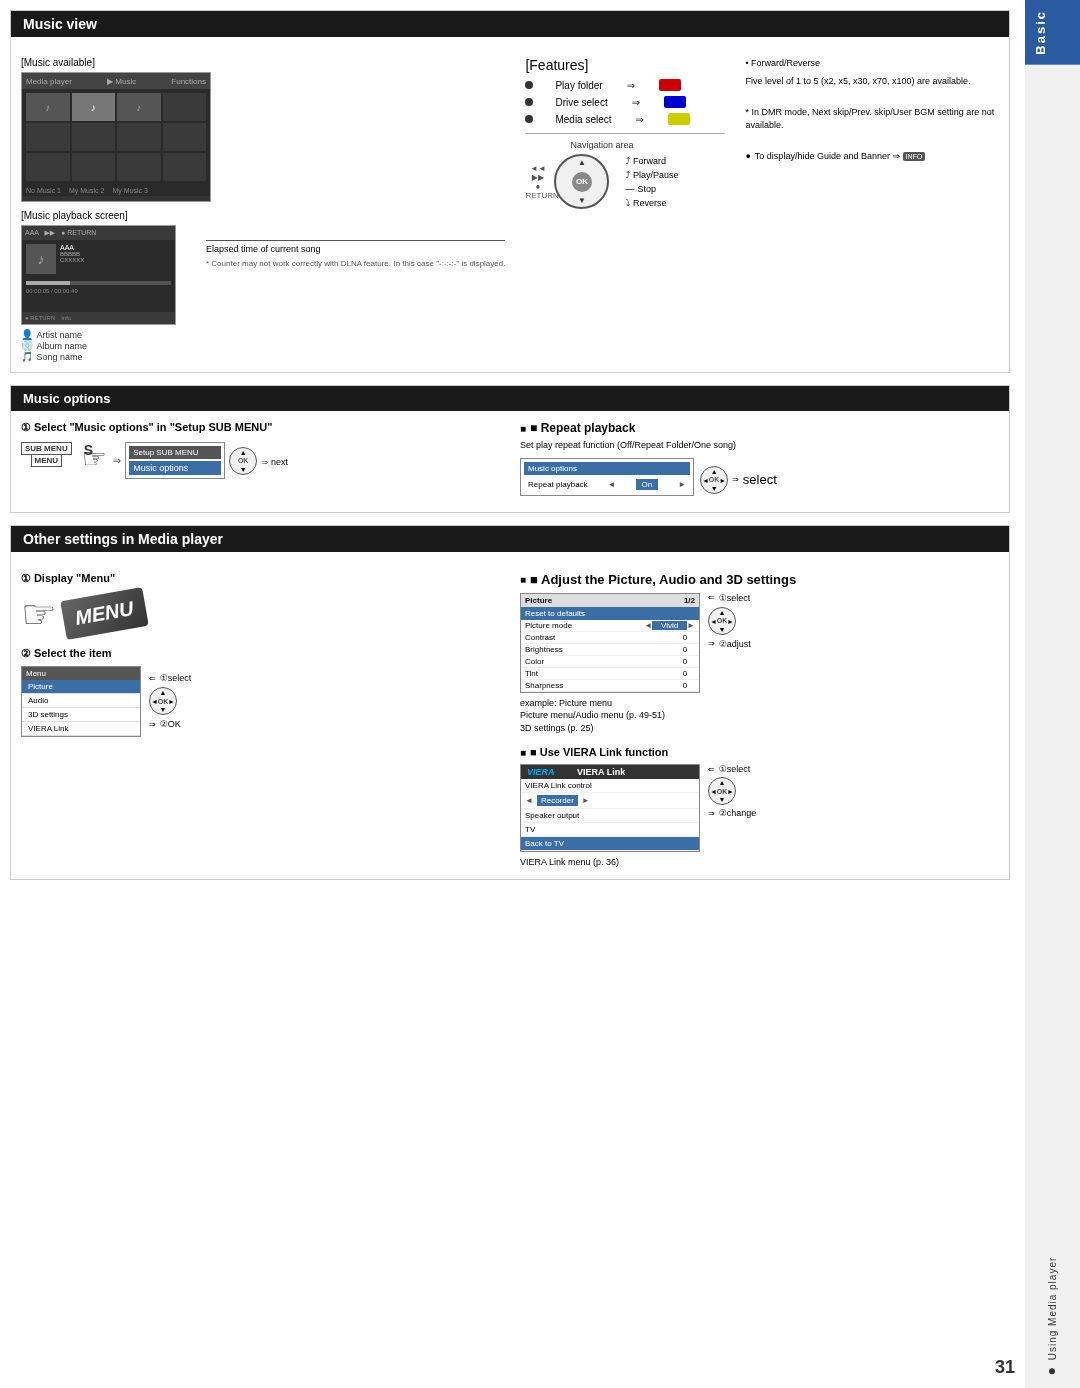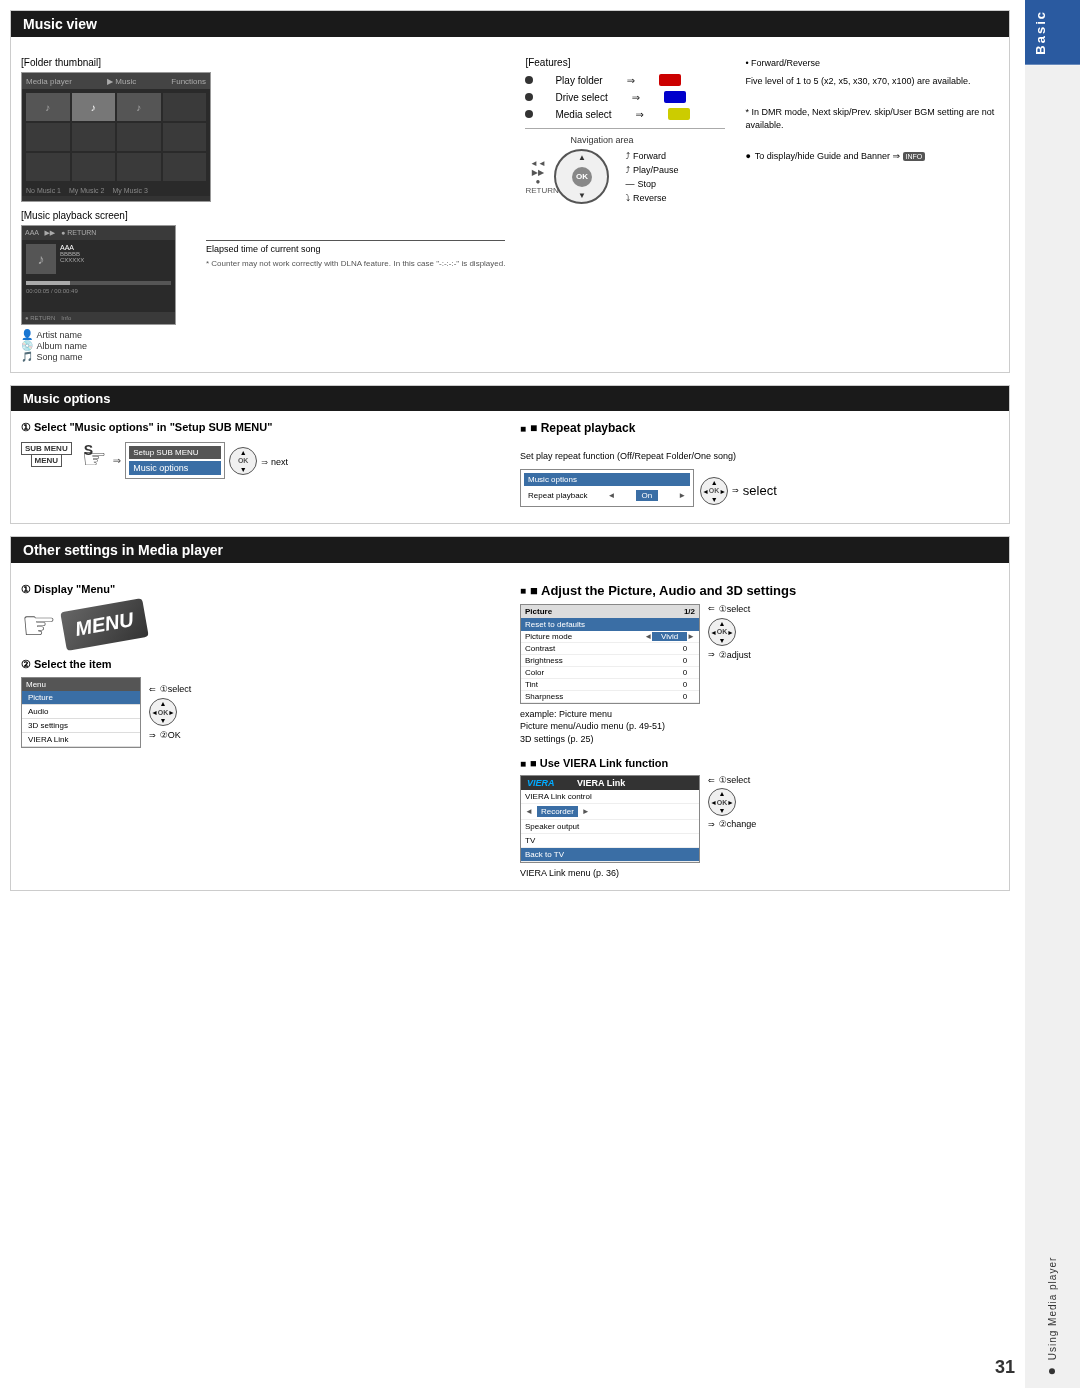--- a/index.html
+++ b/index.html
@@ -269,21 +269,21 @@
     }
 
     .nav-label-item {
       display: flex;
       align-items: center;
       gap: 3px;
       font-size: 9px;
     }
 
     .features-label {
-      font-size: 10px;
+      font-size: 14px;
       margin-bottom: 6px;
     }
 
     .feature-item {
       display: flex;
       align-items: center;
       gap: 22px;
       margin-bottom: 5px;
     }
 
@@ -425,21 +425,21 @@
       font-size: 9px;
     }
 
     .repeat-section {
       margin-top: 0;
     }
 
     .repeat-title {
       font-size: 12px;
       font-weight: bold;
-      margin-bottom: 15px;
+      margin-bottom: 4px;
       display: flex;
       align-items: center;
       gap: 4px;
     }
 
     .repeat-title::before {
       content: '■';
       font-size: 10px;
     }
 
@@ -748,21 +748,21 @@
 <div class="page-wrapper">
   <div class="main-content">
 
     <div class="music-view-section">
       <div class="section-header">
         <span>Music view</span>
       </div>
       <div class="music-view-body">
 
         <div style="min-width: 320px;">
-          <div class="thumbnail-label">[Folder thumbnail]</div>
+          <div class="thumbnail-label">[Music available]</div>
           <div class="thumbnail-mockup">
             <div class="thumb-top-bar">
               <span>Media player</span>
               <span style="margin-left:auto">▶ Music</span>
               <span style="margin-left:auto">Functions</span>
             </div>
             <div class="thumb-grid">
               <div class="thumb-cell">
                   <span class="thumb-music-icon">♪</span>
                 </div>

